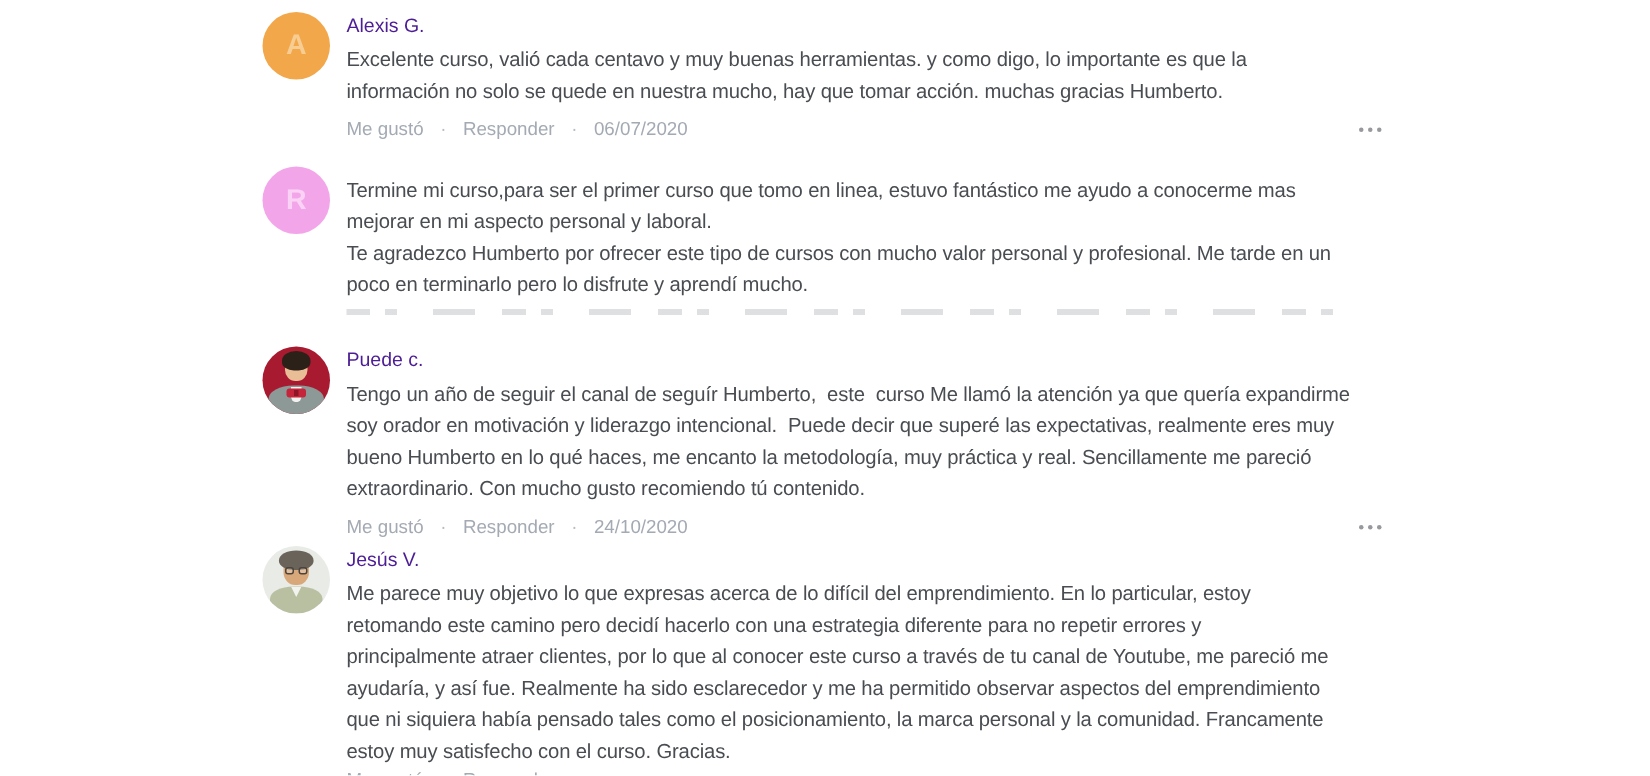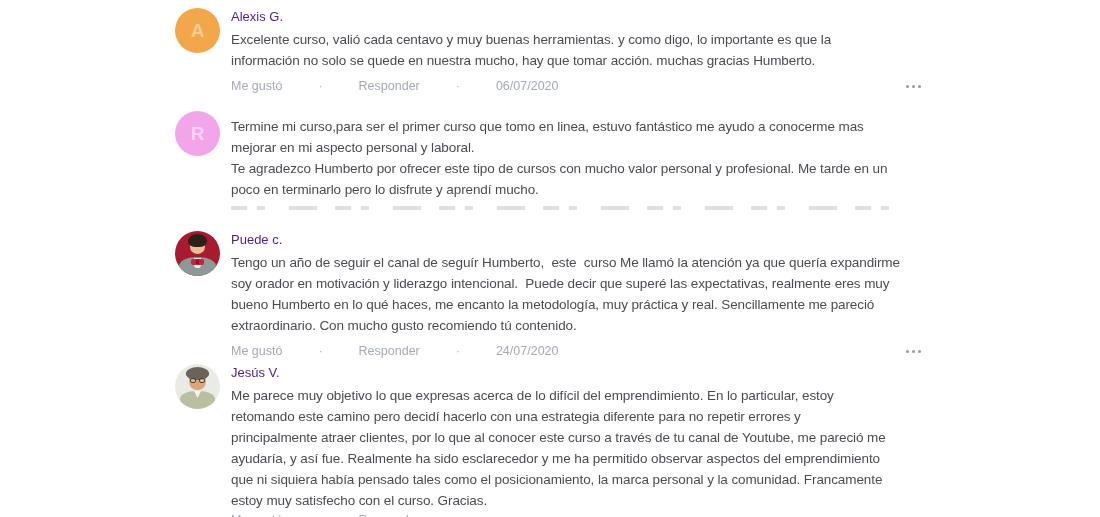--- a/index.html
+++ b/index.html
@@ -15,21 +15,21 @@
     display:flex; align-items:center; justify-content:center;
     font-size:19px; font-weight:bold; position:relative; overflow:hidden;
     cursor:pointer;
   }
   .content { margin-left:11px; width:710px; }
   .author { font-size:13px; color:#4c1d95; padding-top:1px; cursor:pointer; }
   .body {
     margin-top:5px; font-size:13.5px; letter-spacing:-0.1px; line-height:21px;
     color:#494d52; white-space:pre; overflow:hidden; width:710px;
   }
-  .actions { display:flex; align-items:center; margin-top:8px; width:692px;gap:25px; }
+  .actions { display:flex; align-items:center; margin-top:8px; width:692px; }
   .actions.tight { margin-top:2px; }
   .action { font-size:12.5px; color:#a4aab3; cursor:pointer; }
   .sep { font-size:12.5px; color:#b6bbc2; margin:0 11px; }
   .date { font-size:12.5px; color:#a4aab3; }
   .more { margin-left:auto; display:flex; gap:3px; align-items:center; cursor:pointer; padding:4px 2px; }
   .more i { width:3px; height:3px; border-radius:50%; background:#97999c; display:block; }
   .fade-line {
     margin-top:6px; height:4px; width:660px; opacity:.55;
     background:repeating-linear-gradient(90deg,
       #c3c6ca 0 16px, transparent 16px 26px, #c3c6ca 26px 34px,
@@ -106,21 +106,21 @@
       <div class="author">Puede c.</div>
       <div class="body">Tengo un año de seguir el canal de seguír Humberto,  este  curso Me llamó la atención ya que quería expandirme
 soy orador en motivación y liderazgo intencional.  Puede decir que superé las expectativas, realmente eres muy
 bueno Humberto en lo qué haces, me encanto la metodología, muy práctica y real. Sencillamente me pareció
 extraordinario. Con mucho gusto recomiendo tú contenido.</div>
       <div class="actions">
         <span class="action">Me gustó</span>
         <span class="sep">·</span>
         <span class="action">Responder</span>
         <span class="sep">·</span>
-        <span class="date">24/07/2020</span>
+        <span class="date">24/10/2020</span>
         <span class="more">
             <i></i>
             <i></i>
             <i></i>
           </span>
       </div>
     </div>
   </div>
 
   <div class="comment" style="top:364px">

